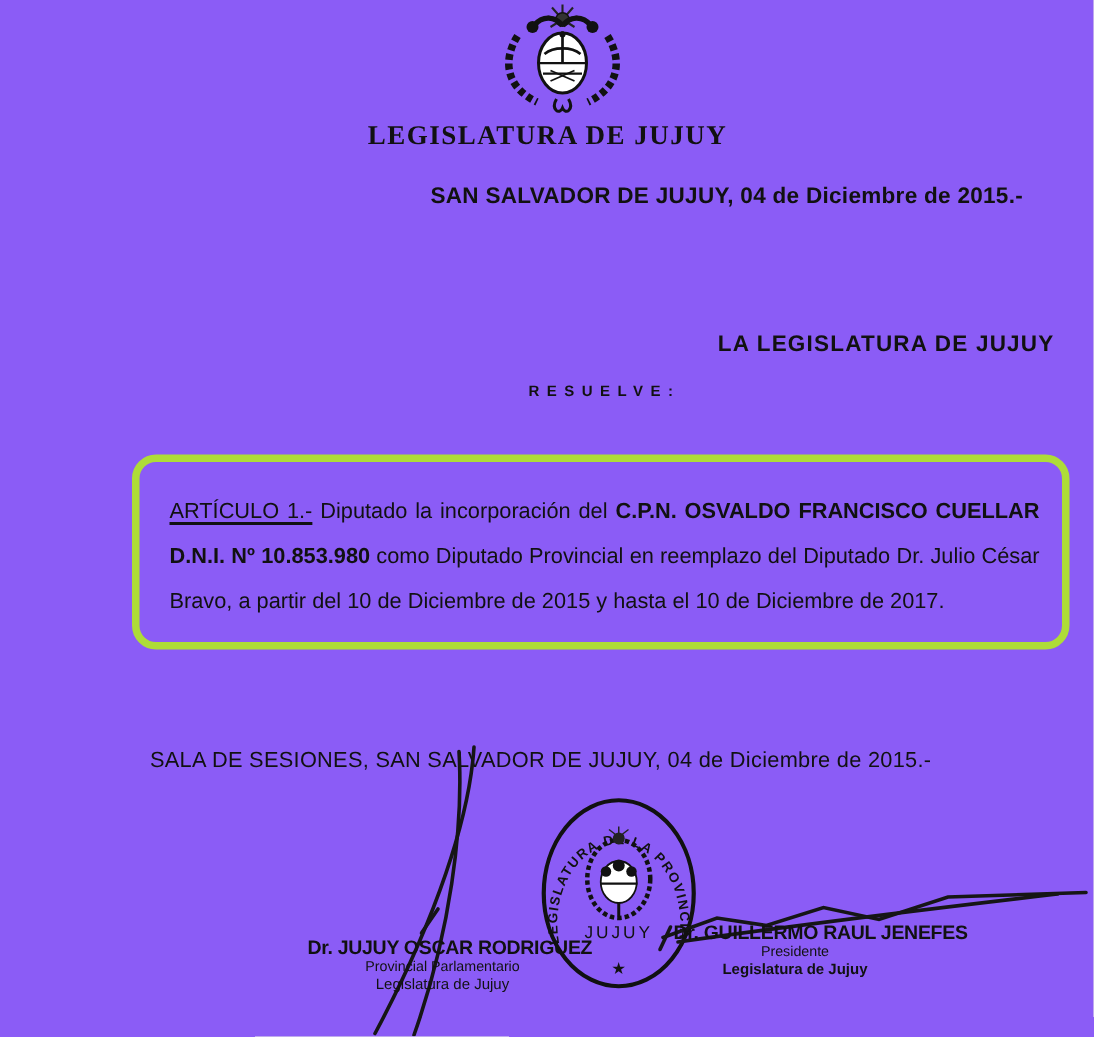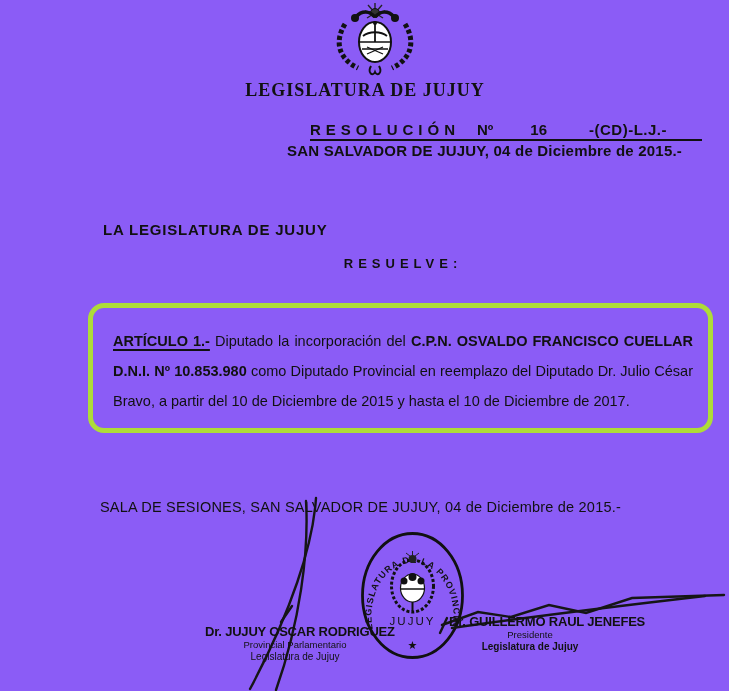--- a/index.html
+++ b/index.html
@@ -21,37 +21,37 @@
     border-bottom:2.5px solid #111;padding-bottom:1px;
     font-weight:bold;font-size:15px;white-space:nowrap;
   }
   #res-line1 .res-label{letter-spacing:5px;}
   #res-line1 .res-nsign{margin-left:17px;}
   #res-line1 .res-num{margin-left:37px;}
   #res-line1 .res-suffix{margin-left:42px;letter-spacing:0.5px;}
   #res-line2{font-weight:bold;font-size:15px;margin-top:1px;white-space:nowrap;letter-spacing:0.2px;}
   
   #heading-legis{
-    position:absolute;left:103px;top:221px;width:600px;text-align:left;
+    position:absolute;left:103px;top:221px;width:600px;text-align:right;
     font-weight:bold;font-size:15px;letter-spacing:0.8px;white-space:nowrap;
   }
   #heading-resuelve{
     position:absolute;left:103px;top:256px;width:600px;text-align:center;
-    font-weight:bold;font-size:13px;letter-spacing:5px;white-space:nowrap;
+    font-weight:bold;font-size:10px;letter-spacing:5px;white-space:nowrap;
   }
   
   #hl-box{
     position:absolute;left:88px;top:303px;width:625px;height:130px;
     box-sizing:border-box;border:5px solid #aedc38;border-radius:16px;
   }
   #art1{
     position:absolute;left:113px;top:311px;width:580px;
     font-size:14.5px;line-height:30px;text-align:justify;
   }
-  .art-label{font-weight:bold;text-decoration:underline;text-decoration-thickness:2px;text-underline-offset:3px;}
+  .art-label{font-weight:normal;text-decoration:underline;text-decoration-thickness:2px;text-underline-offset:3px;}
   .art-bold{font-weight:bold;}
   
   #art2{position:absolute;left:102px;top:446px;width:600px;font-size:14.5px;white-space:nowrap;}
   #sala{position:absolute;left:100px;top:499px;width:620px;font-size:14.5px;white-space:nowrap;letter-spacing:0.2px;}
   
   #seal{position:absolute;left:357px;top:528px;width:111px;height:135px;}
   
   #sig-strokes{position:absolute;left:0;top:0;width:729px;height:691px;pointer-events:none;}
   .sig-block{position:absolute;text-align:center;line-height:1.15;}
   #sig-left{left:205px;top:625px;width:180px;}
@@ -90,26 +90,20 @@
     <circle cx="43" cy="21" r="2" fill="#111"></circle>
     <line x1="30" y1="47" x2="56" y2="47" stroke="#111" stroke-width="1.5"></line>
     <line x1="35" y1="52" x2="51" y2="45" stroke="#111" stroke-width="1.2"></line>
     <line x1="35" y1="45" x2="51" y2="52" stroke="#111" stroke-width="1.2"></line>
     <path d="M39,64 C35,71 41,75 43,70 C45,75 51,71 47,64" fill="none" stroke="#111" stroke-width="2"></path>
   </svg>
 
   <div id="org-title">LEGISLATURA DE JUJUY</div>
 
   <div id="res-block">
-    <div id="res-line1">
-      <span class="res-label">RESOLUCIÓN</span>
-      <span class="res-nsign">Nº</span>
-      <span class="res-num">16</span>
-      <span class="res-suffix">-(CD)-L.J.-</span>
-    </div>
     <div id="res-line2">SAN SALVADOR DE JUJUY, 04 de Diciembre de 2015.-</div>
   </div>
 
   <div id="heading-legis">LA LEGISLATURA DE JUJUY</div>
   <div id="heading-resuelve">RESUELVE:</div>
 
   <div id="hl-box" style="border-color: rgb(174, 220, 56);"></div>
   <p id="art1"><span class="art-label">ARTÍCULO 1.-</span><span> Diputado la incorporación del </span><span class="art-bold">C.P.N. OSVALDO FRANCISCO CUELLAR D.N.I. Nº 10.853.980</span><span> como Diputado Provincial en reemplazo del Diputado Dr. Julio César Bravo, a partir del 10 de Diciembre de 2015 y hasta el 10 de Diciembre de 2017.</span></p>
 
 

